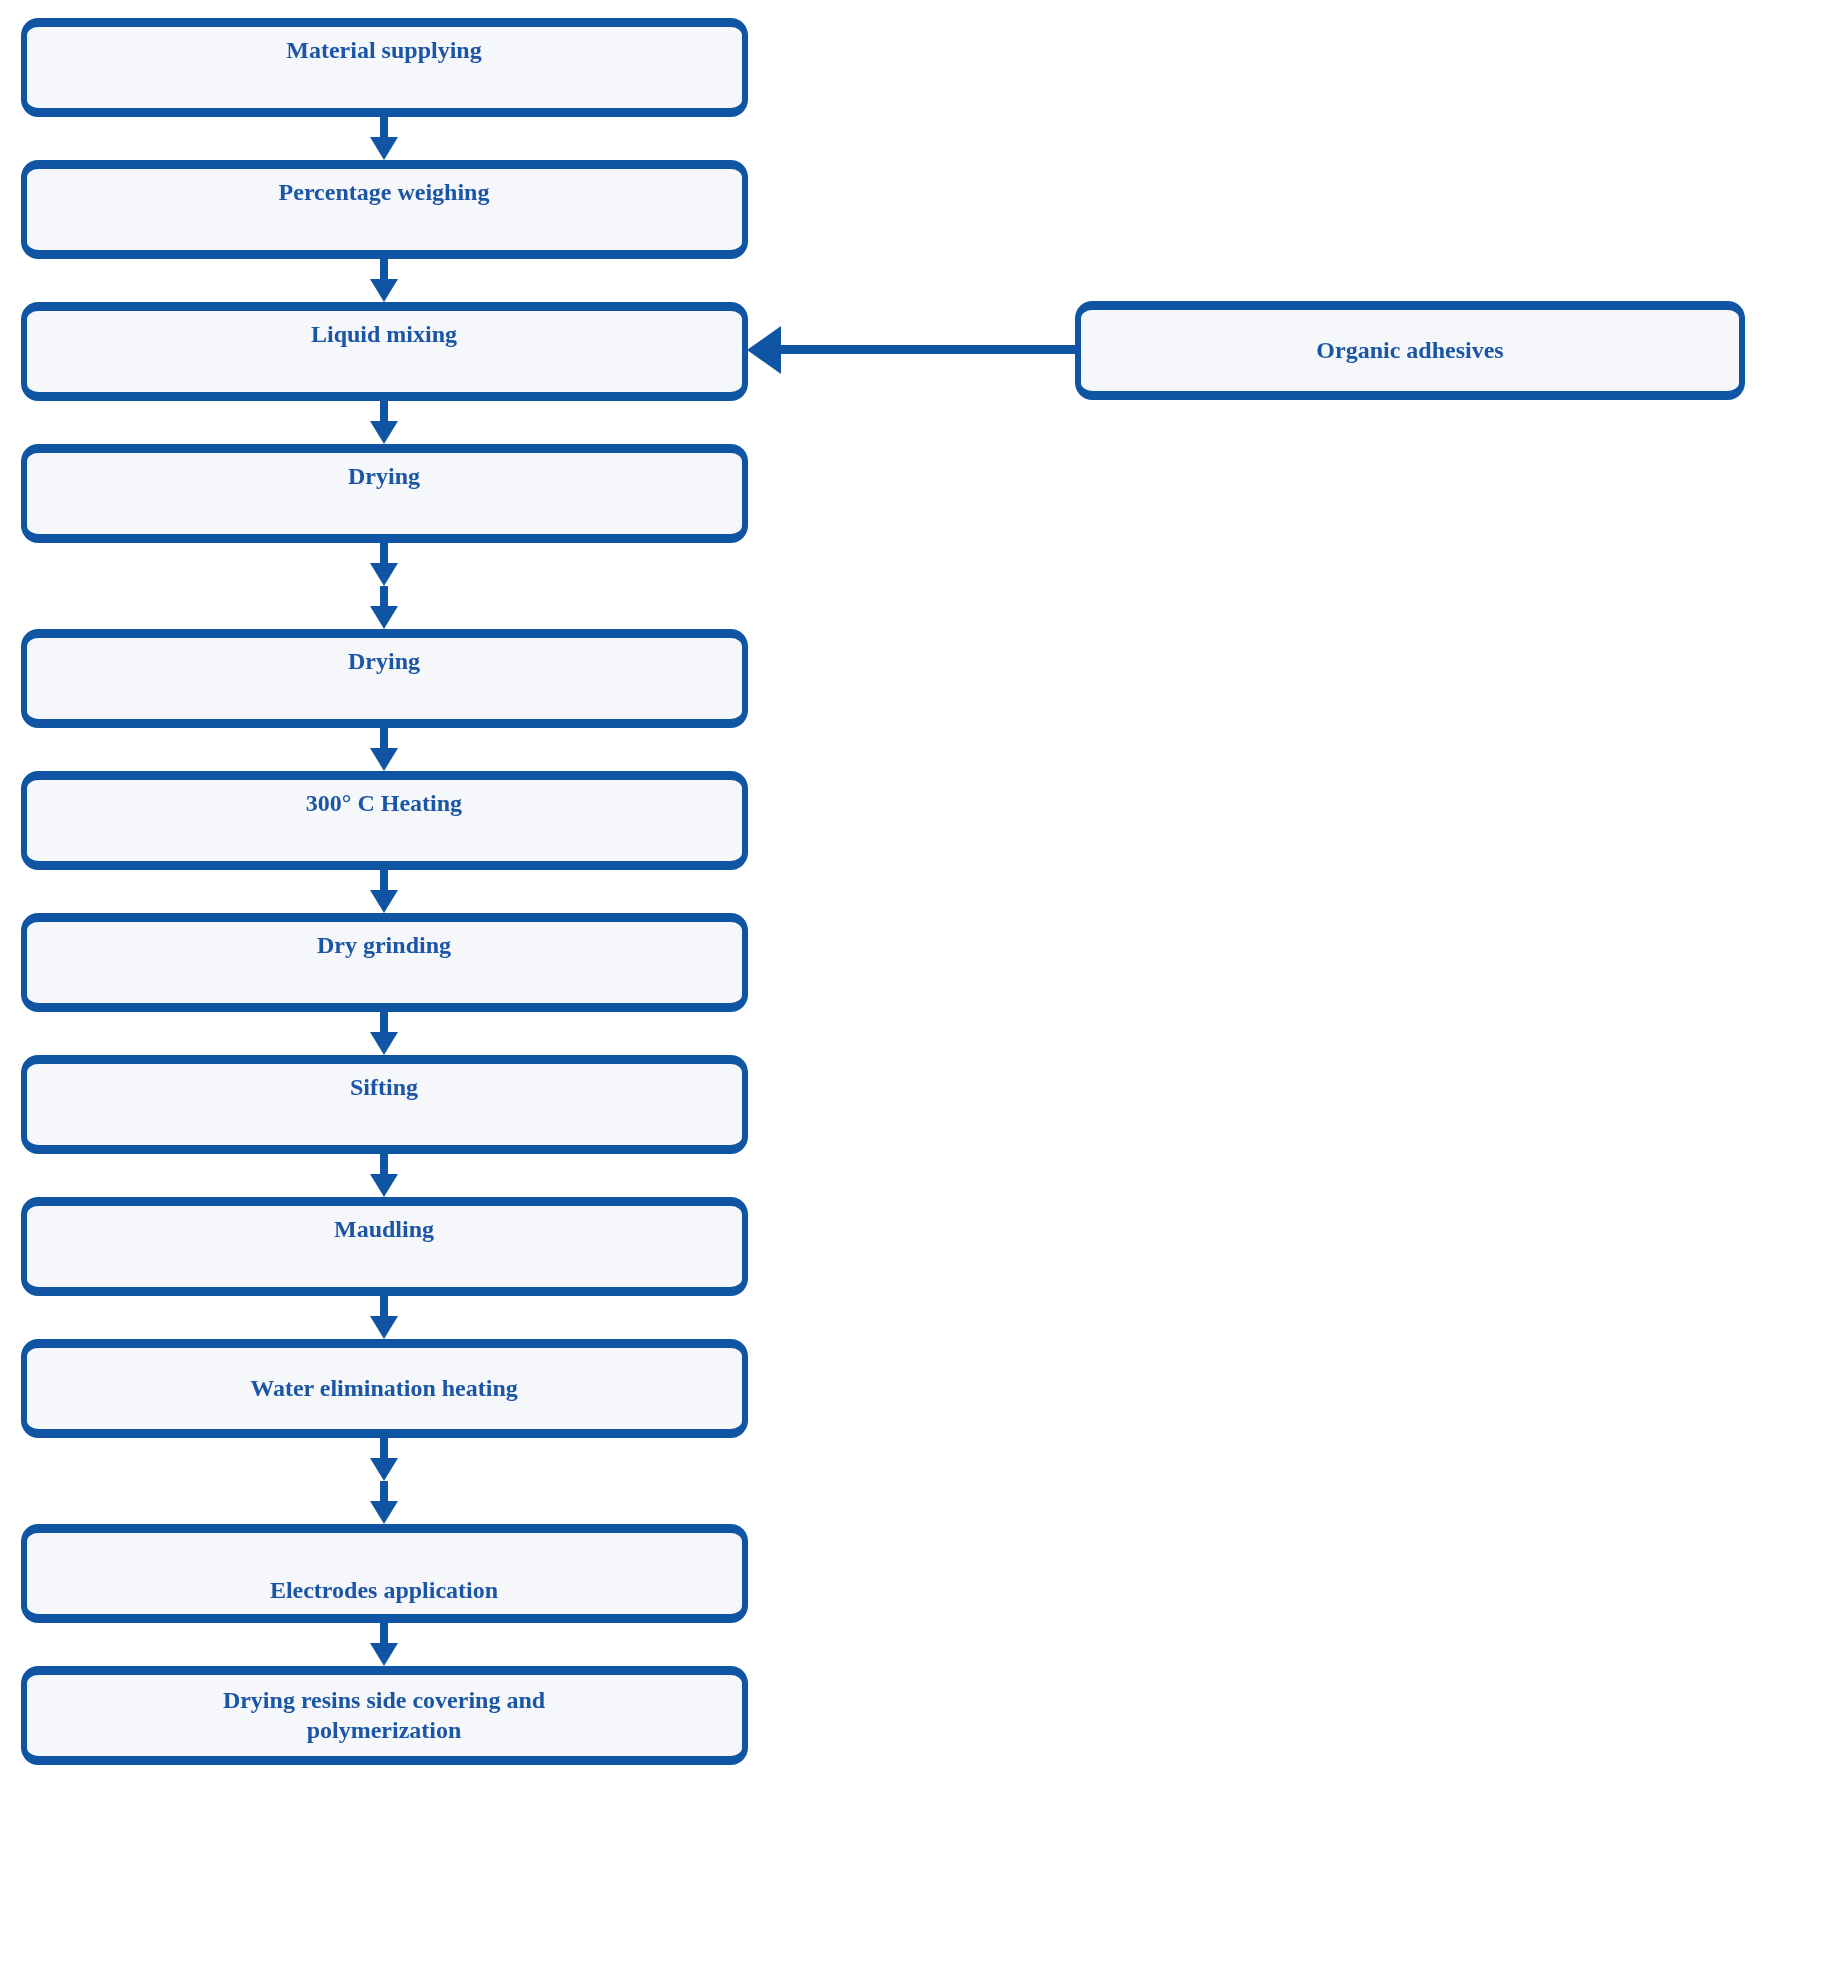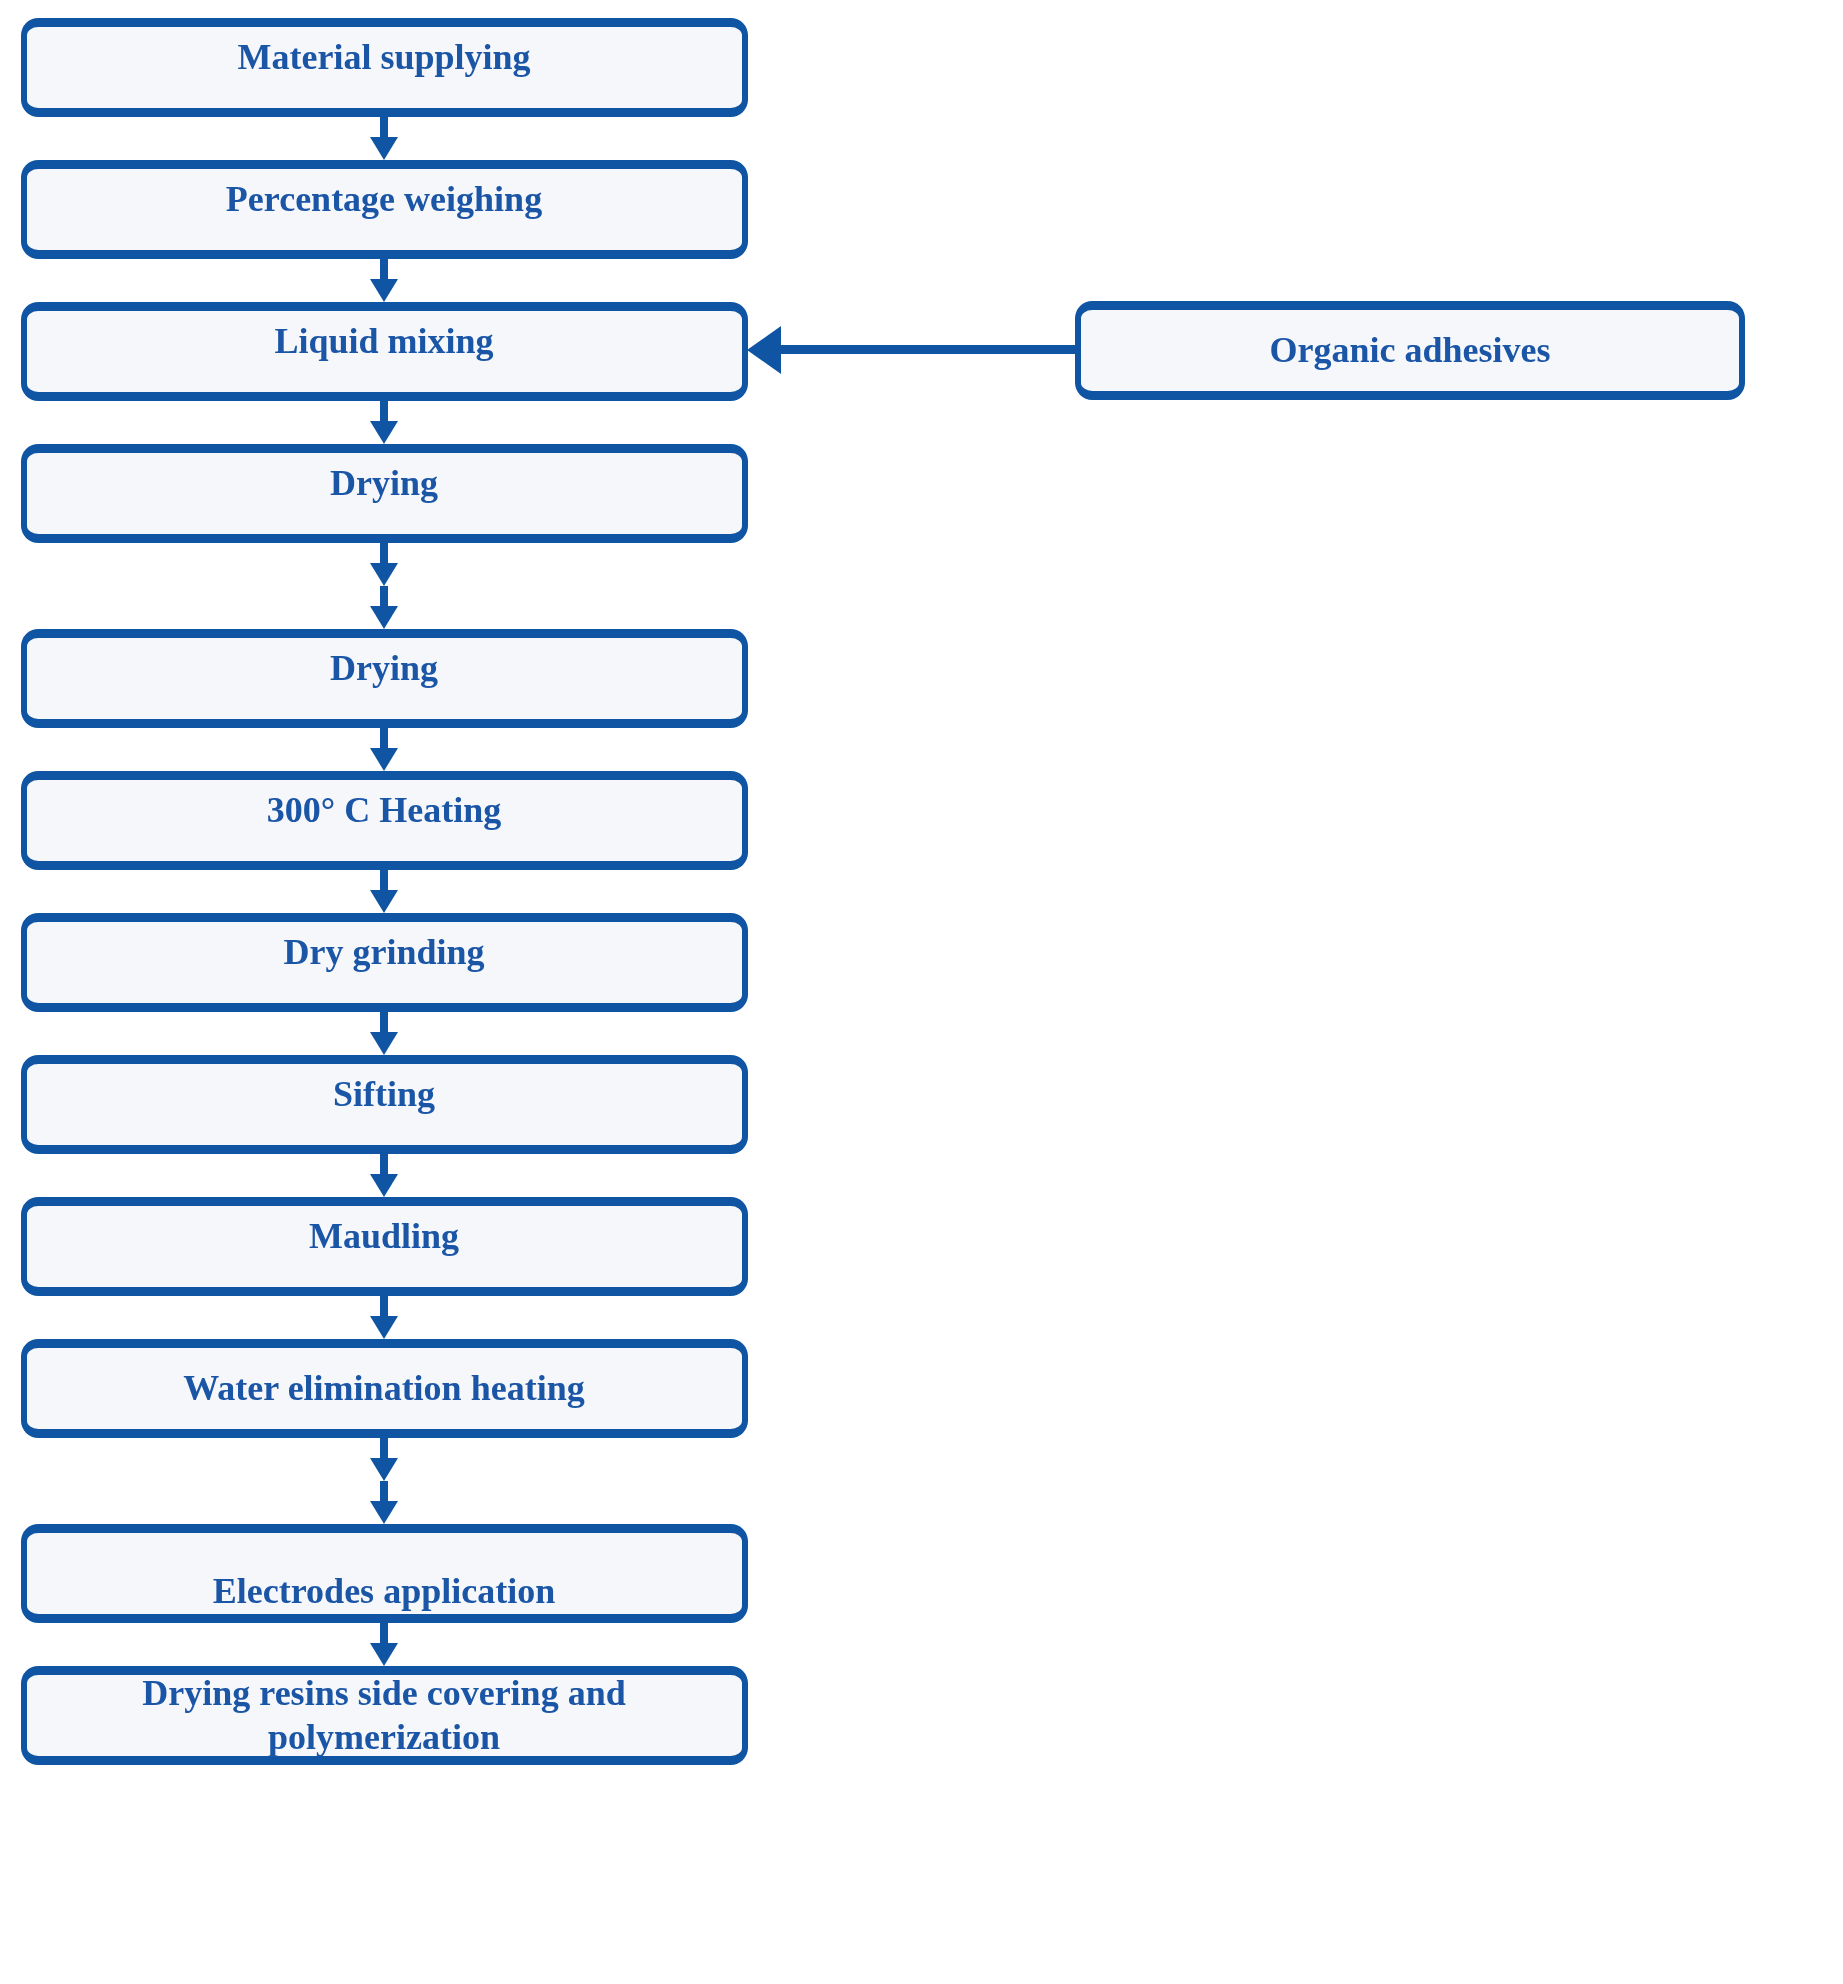--- a/index.html
+++ b/index.html
@@ -30,25 +30,25 @@
     border: 6.5px solid var(--accent);
     border-top-width: 9.7px;
     border-bottom-width: 9.7px;
     border-radius: 17.3px;
     background: var(--box-fill);
     display: flex;
     justify-content: center;
   }
   .pos-upper  { align-items: flex-start; padding-top: 8.6px; }
   .pos-center { align-items: center; }
-  .pos-lower  { align-items: flex-end; padding-bottom: 0; }
+  .pos-lower  { align-items: flex-end; padding-bottom: 9px; }
   .label {
     font-family: "Liberation Serif", "DejaVu Serif", serif;
     font-weight: bold;
-    font-size: 36px;
+    font-size: 24px;
     line-height: 1.22;
     color: var(--text);
     text-align: center;
     white-space: pre-line;
   }
   .v-arrow {
     height: 43px;
     display: flex;
     flex-direction: column;
     align-items: center;

